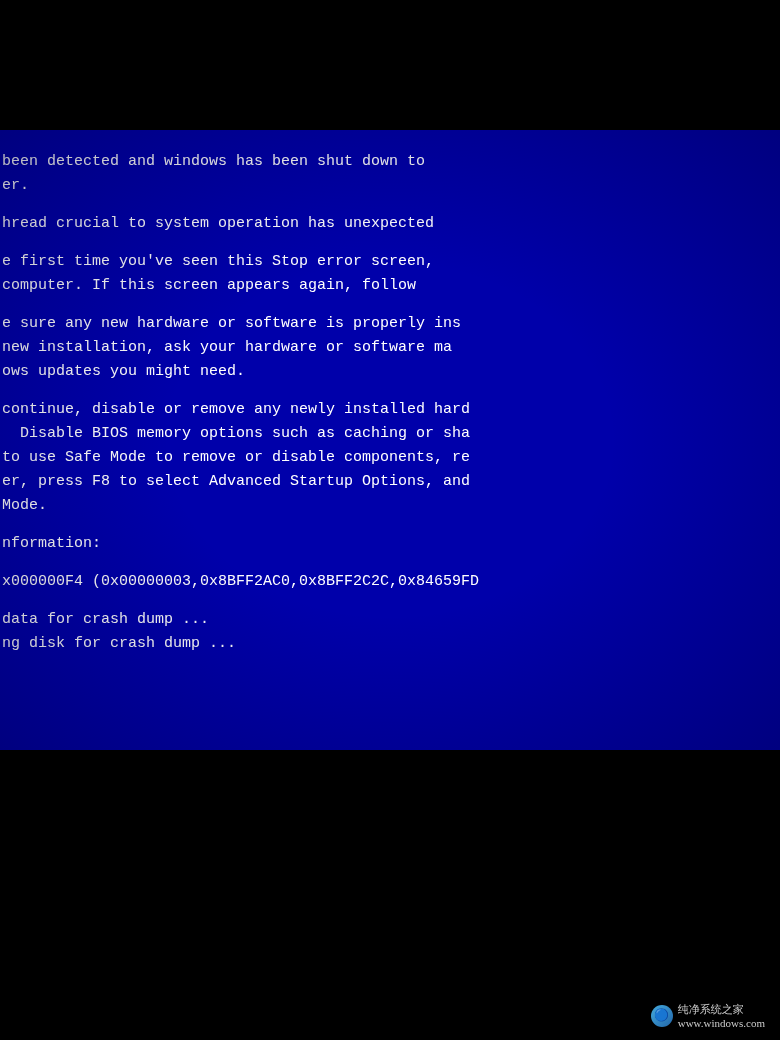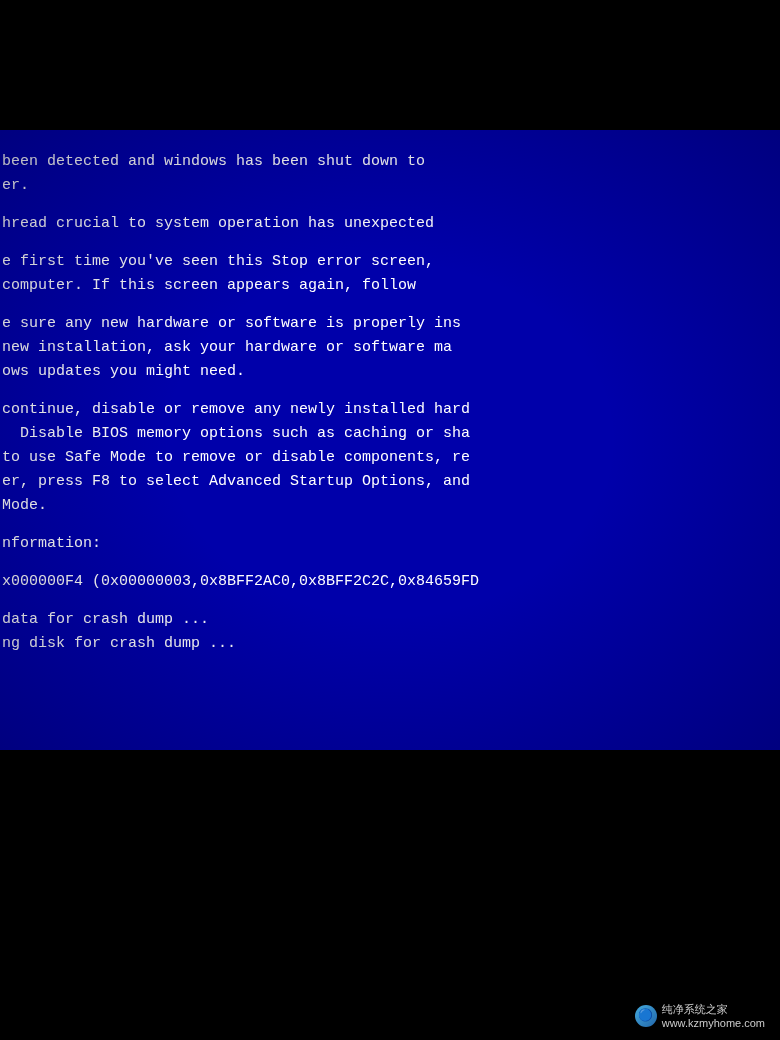--- a/index.html
+++ b/index.html
@@ -87,21 +87,21 @@
       align-items: center;
       justify-content: center;
       font-size: 12px;
       color: #fff;
       font-weight: bold;
     }
 
     .watermark-text {
       color: #ccc;
       font-size: 11px;
-      font-family: Liberation Sans, sans-serif;
+      font-family: Liberation Serif, serif;
     }
 
     
     .bsod-area::before {
       content: '';
       position: absolute;
       top: 0; left: 0; right: 0; bottom: 0;
       background: radial-gradient(ellipse at center, transparent 40%, rgba(0,0,30,0.3) 100%);
       pointer-events: none;
       z-index: 2;
@@ -159,16 +159,16 @@
         <span class="bsod-line">ng disk for crash dump ...</span>
       </div>
   </div>
 
   <div class="bottom-black"></div>
 
   <div class="watermark">
     <div class="watermark-icon">🔵</div>
     <div class="watermark-text">
       <div>纯净系统之家</div>
-      <div>www.kzmyhome.com</div>
+      <div>www.windows.com</div>
     </div>
   </div>
 </div>
 
 </body></html>

